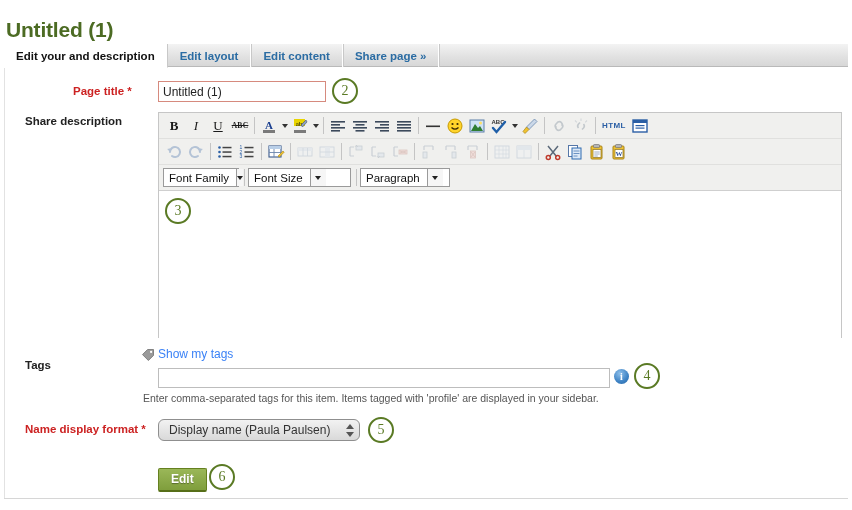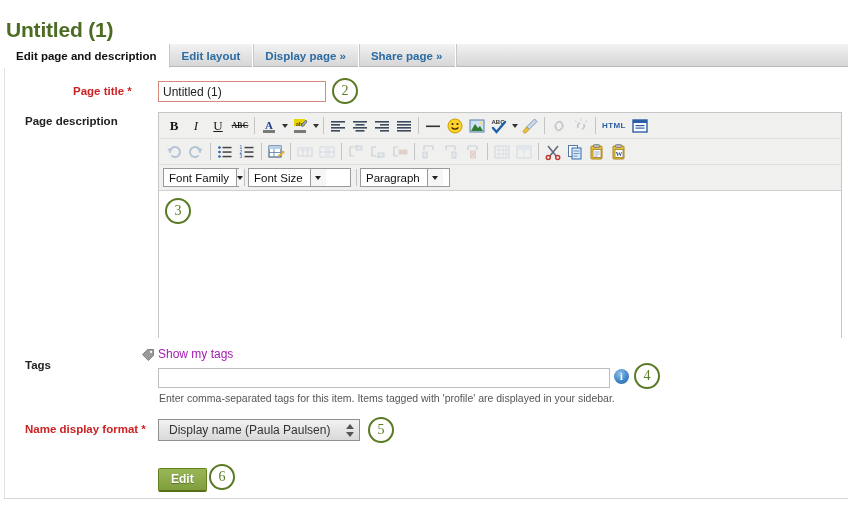--- a/index.html
+++ b/index.html
@@ -137,21 +137,21 @@
     border-left: 3px solid transparent;
     border-right: 3px solid transparent;
     border-top: 4px solid #222;
   }
   .edit-body { height: 147px; background: #ffffff; position: relative; }
 
   
   .tagicon { position: absolute; left: 141px; top: 347px; }
   .showtags {
     position: absolute; left: 158px; top: 347px;
-    font-size: 12px; color: #a21caf;
+    font-size: 12px; color: #3b82f6;
     text-decoration: none; cursor: pointer;
   }
   .tags-input {
     position: absolute; left: 158px; top: 368px;
     width: 452px; height: 20px;
     border: 1px solid #bdbdbd;
     background: #ffffff;
     font-family: "Liberation Sans", sans-serif;
     font-size: 12px; padding: 1px 4px;
   }
@@ -168,21 +168,21 @@
     display: flex; align-items: center; justify-content: center;
     cursor: pointer;
     line-height: 1;
   }
 
   
   .ndf-select {
     position: absolute; left: 158px; top: 419px;
     width: 202px; height: 22px;
     border: 1px solid #8f8f8f;
-    border-radius: 0;
+    border-radius: 6px;
     background: linear-gradient(to bottom, #f2f2f2 0%, #d9d9d9 100%);
     display: flex; align-items: center;
     cursor: pointer;
   }
   .ndf-select .val {
     flex: 1; padding-left: 10px;
     font-size: 12px; color: #333;
     white-space: nowrap; overflow: hidden;
   }
   .ndf-select .spin {
@@ -242,38 +242,38 @@
 
 <div id="page">
 
   <div class="left-rule"></div>
 
   <h1 class="page-heading">Untitled (1)</h1>
 
   <div class="tabbar">
     <div class="tabs" id="tabs-host">
         <div class="tab active">
-          <span>Edit page and description</span>
+          <span>Edit your and description</span>
         </div>
         <div class="tab">
           <span>Edit layout</span>
         </div>
         <div class="tab">
-          <span>Display page »</span>
+          <span>Edit content</span>
         </div>
         <div class="tab">
           <span>Share page »</span>
         </div>
       </div>
   </div>
 
   <div class="label req" style="left:25px; top:85px;margin-left:48px;">Page title *</div>
   <input class="title-input" value="Untitled (1)" style="">
 
-  <div class="label" style="left:25px; top:115px;">Page description</div>
+  <div class="label" style="left:25px; top:115px;">Share description</div>
 
   <div class="editor">
     <div class="tb-row" id="tb1">
         <span class="tbtn">
           <span style="font-family:'Liberation Serif',serif;font-weight:bold;font-size:13px">B</span>
         </span>
         <span class="tbtn">
           <span style="font-family:'Liberation Serif',serif;font-style:italic;font-size:13px">I</span>
         </span>
         <span class="tbtn">
@@ -561,21 +561,21 @@
   <div class="label" style="left:25px; top:350px;margin-top:9px;">Tags</div>
   <span class="tagicon">
     <svg width="14" height="14" viewBox="0 0 14 14">
       <path d="M1.5 7.6 L6.6 2.5 L12.5 2.5 L12.5 8.4 L7.4 13.5 Z" fill="#9a9a9a" stroke="#6f6f6f" stroke-width="0.8"></path>
       <circle cx="10.1" cy="4.9" r="1.1" fill="#ffffff"></circle>
     </svg>
   </span>
   <a class="showtags">Show my tags</a>
   <input class="tags-input" value="" style="">
   <div class="infoicon">i</div>
-  <div class="help" style="left:159px; top:392px;">Enter comma-separated tags for this item. Items tagged with 'profile' are displayed in your sidebar.</div>
+  <div class="help" style="left:143px; top:392px;">Enter comma-separated tags for this item. Items tagged with 'profile' are displayed in your sidebar.</div>
 
   <div class="label req" style="left:25px; top:423px;">Name display format *</div>
   <div class="ndf-select">
     <span class="val">Display name (Paula Paulsen)</span>
     <span class="spin">
         <i class="up"></i>
         <i class="dn"></i>
       </span>
   </div>
 

